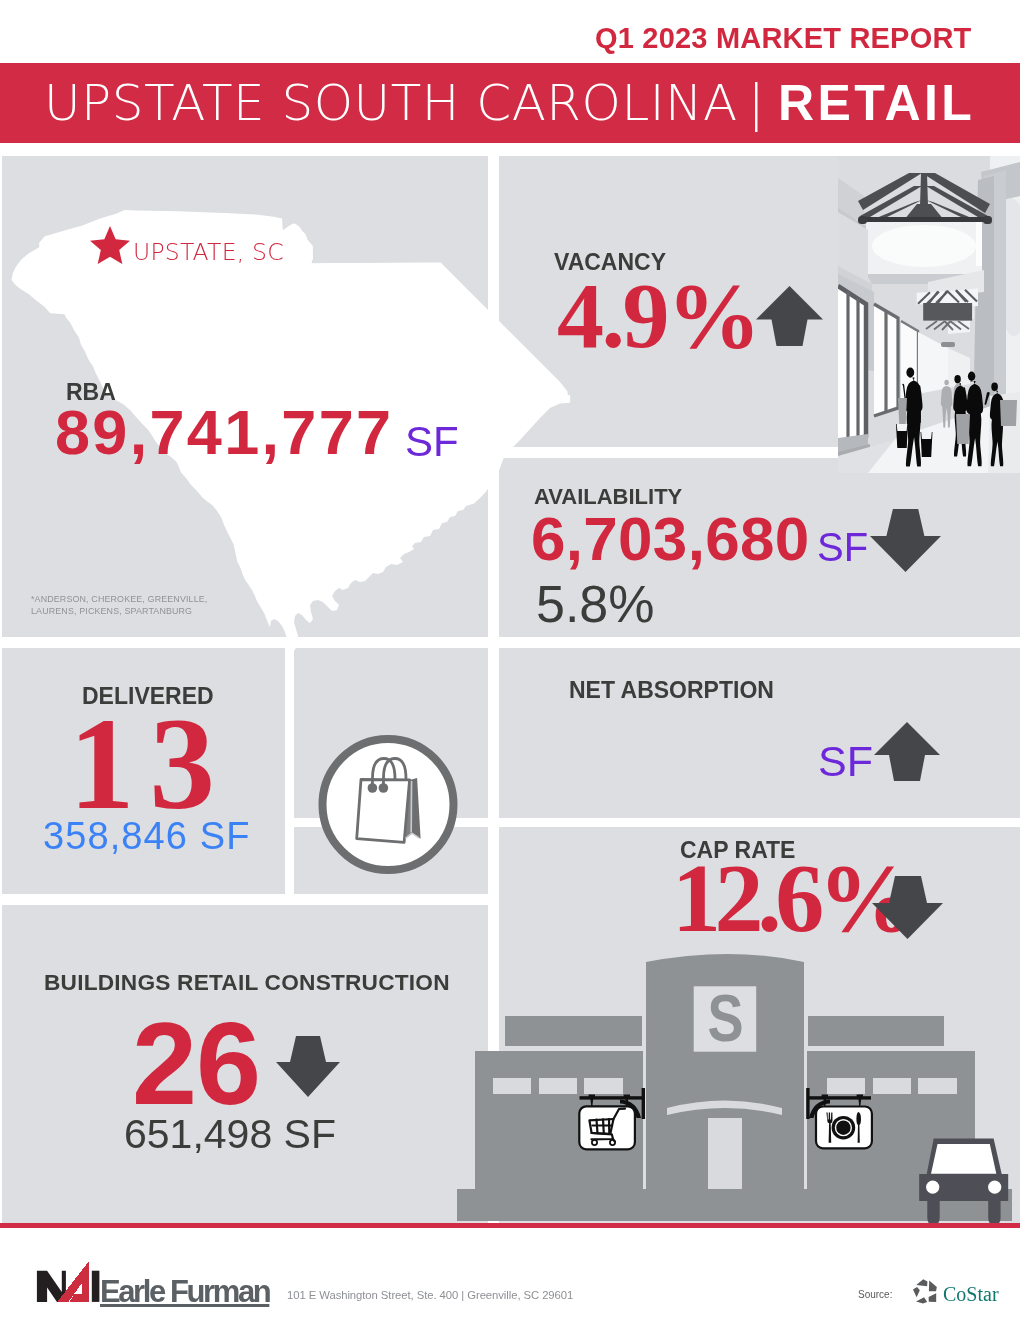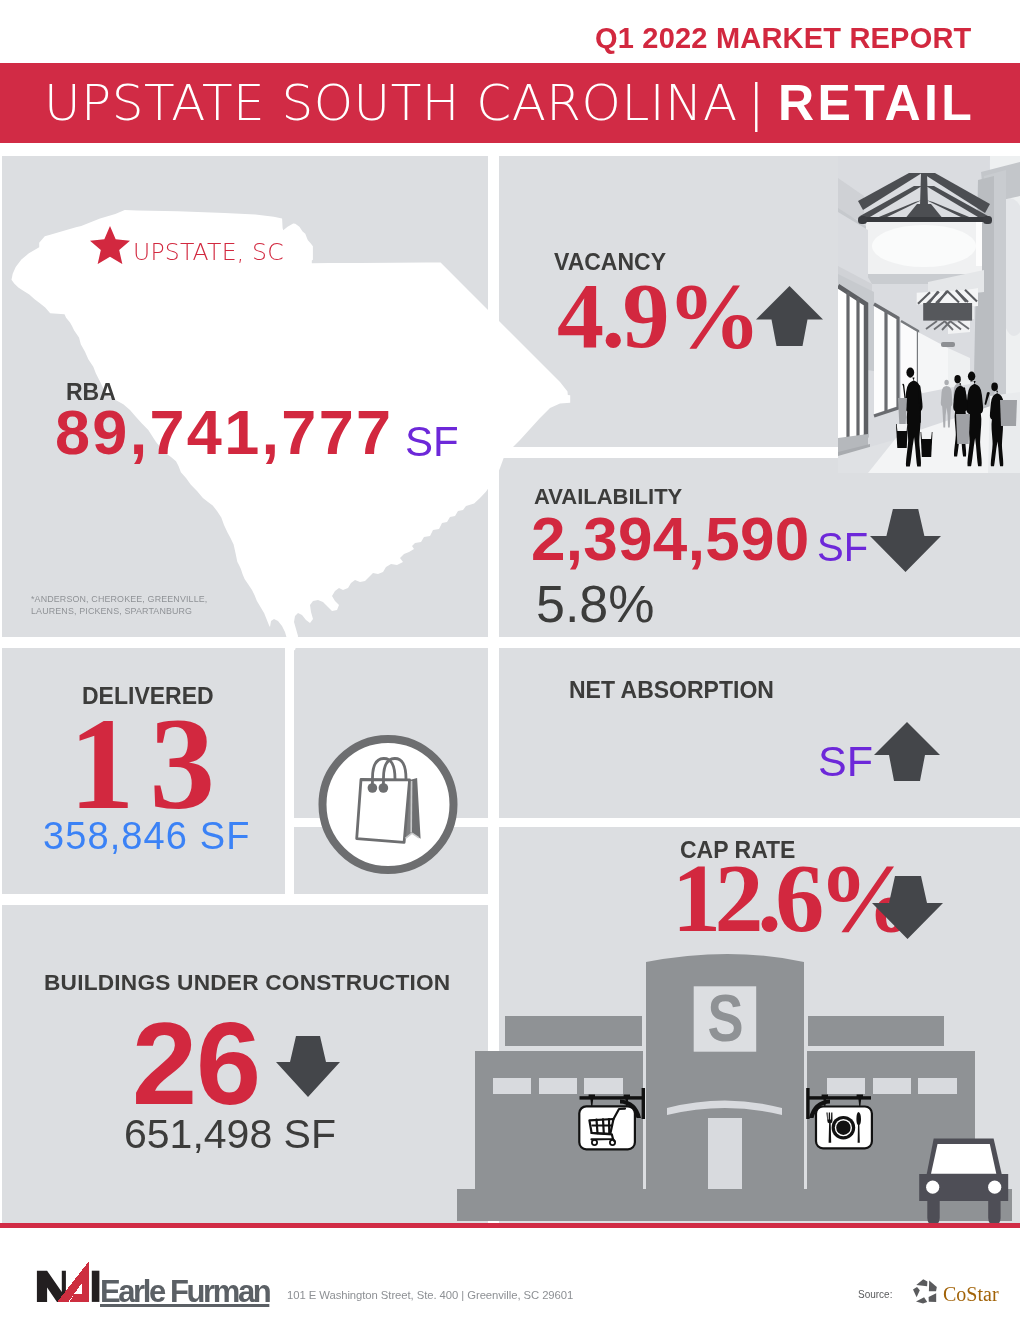--- a/index.html
+++ b/index.html
@@ -87,35 +87,35 @@
   #store-img svg { display:block; width:100%; height:100%; }
 
   #nai-logo { position:absolute; left:36px; top:1261px; width:64px; height:41px; }
   #nai-logo svg { display:block; width:100%; height:100%; }
   #ef-text { position:absolute; left:100px; top:1281px; font-size:31px; font-weight:bold; color:#5b6065;
       font-family:"Liberation Sans",sans-serif; letter-spacing:-2.4px; line-height:22px;text-decoration:underline; }
   #costar-wrap { position:absolute; left:858px; top:1279px; width:142px; height:26px; }
   #costar-src { position:absolute; left:0; top:10px; font-size:10px; color:#5a5b5d; font-family:"Liberation Sans",sans-serif; line-height:11px; white-space:nowrap; }
   #costar-mark { position:absolute; left:54px; top:0px; width:25px; height:25px; }
   #costar-mark svg { display:block; width:100%; height:100%; }
-  #costar-name { position:absolute; left:85px; top:9px; font-size:20px; color:#a16207; font-family:"Liberation Serif",serif; line-height:13px; white-space:nowrap; }
+  #costar-name { position:absolute; left:85px; top:9px; font-size:20px; color:#0f766e; font-family:"Liberation Serif",serif; line-height:13px; white-space:nowrap; }
   .redrule { position:absolute; left:0; top:1223px; width:1020px; height:5px; background:#d12b45; }
 
   .lbl { font-family:"Liberation Sans", sans-serif; font-weight:bold; color:#3c3c3b; letter-spacing:0px; }
   .num-serif { font-family:"Liberation Serif", serif; font-weight:bold; color:#d2283f; }
   .num-sans { font-family:"Liberation Sans", sans-serif; font-weight:bold; color:#d2283f; }
   .sf { font-family:"Liberation Sans", sans-serif; font-weight:400; color:#6d28d9; }
 
   .footer-addr { position:absolute; left:287px; top:1290px; font-size:11.3px; color:#8d9094; font-family:"Liberation Sans",sans-serif; letter-spacing:-0.07px; line-height:11px;}
 </style>
 </head>
 <body>
 
 <div class="page">
-  <div class="eyebrow">Q1 2022 MARKET REPORT</div>
+  <div class="eyebrow">Q1 2023 MARKET REPORT</div>
   <div class="headband"></div>
   <div class="title"><span>UPSTATE SOUTH CAROLINA</span><span class="sep">|</span><b>RETAIL</b></div>
 
   <div class="panel" id="p-map"></div>
   <div class="panel" id="p-vac"></div>
   <div class="panel" id="p-avail"></div>
   <div class="panel" id="p-deliv"></div>
   <div class="panel" id="p-bag"></div>
   <div class="panel" id="p-bag2"></div>
   <div class="panel" id="p-net"></div>
@@ -365,21 +365,21 @@
 
   <div class="lbl" id="vac-lbl">VACANCY</div>
   <div class="num-serif" id="vac-val">4.9%</div>
   <div class="arrow" id="vac-arrow">
       <svg viewBox="0 0 67 60">
         <polygon points="33.5,0 0,33.5 15.5,33.5 20.5,60 46.5,60 51.5,33.5 67,33.5" fill="#44464a"></polygon>
       </svg>
     </div>
 
   <div class="lbl" id="av-lbl">AVAILABILITY</div>
-  <div class="num-sans" id="av-val">2,394,590</div>
+  <div class="num-sans" id="av-val">6,703,680</div>
   <div class="sf" id="av-sf">SF</div>
   <div class="arrow" id="av-arrow">
       <svg viewBox="0 0 71 63">
         <polygon points="35.5,63 71,27.1 54.4,27.1 48.2,0 22.9,0 16.4,27.1 0,27.1" fill="#44464a"></polygon>
       </svg>
     </div>
   <div id="av-pct">5.8%</div>
 
   <div class="lbl" id="rba-lbl">RBA</div>
   <div class="num-sans" id="rba-val">89,741,777</div>
@@ -399,21 +399,21 @@
     </div>
 
   <div class="lbl" id="cap-lbl">CAP RATE</div>
   <div class="num-serif" id="cap-val">12.6%</div>
   <div class="arrow" id="cap-arrow">
       <svg viewBox="0 0 71 63">
         <polygon points="35.5,63 71,27 55,27 49,0 23,0 17,27 0,27" fill="#44464a"></polygon>
       </svg>
     </div>
 
-  <div class="lbl" id="bld-lbl">BUILDINGS UNDER CONSTRUCTION</div>
+  <div class="lbl" id="bld-lbl">BUILDINGS RETAIL CONSTRUCTION</div>
   <div class="num-sans" id="bld-val">26</div>
   <div class="arrow" id="bld-arrow">
       <svg viewBox="0 0 64 61">
         <polygon points="32,61 64,26 50,26 44,0 20,0 14,26 0,26" fill="#44464a"></polygon>
       </svg>
     </div>
   <div id="bld-sf">651,498 SF</div>
 
   <div class="redrule"></div>
   <div id="nai-logo">

